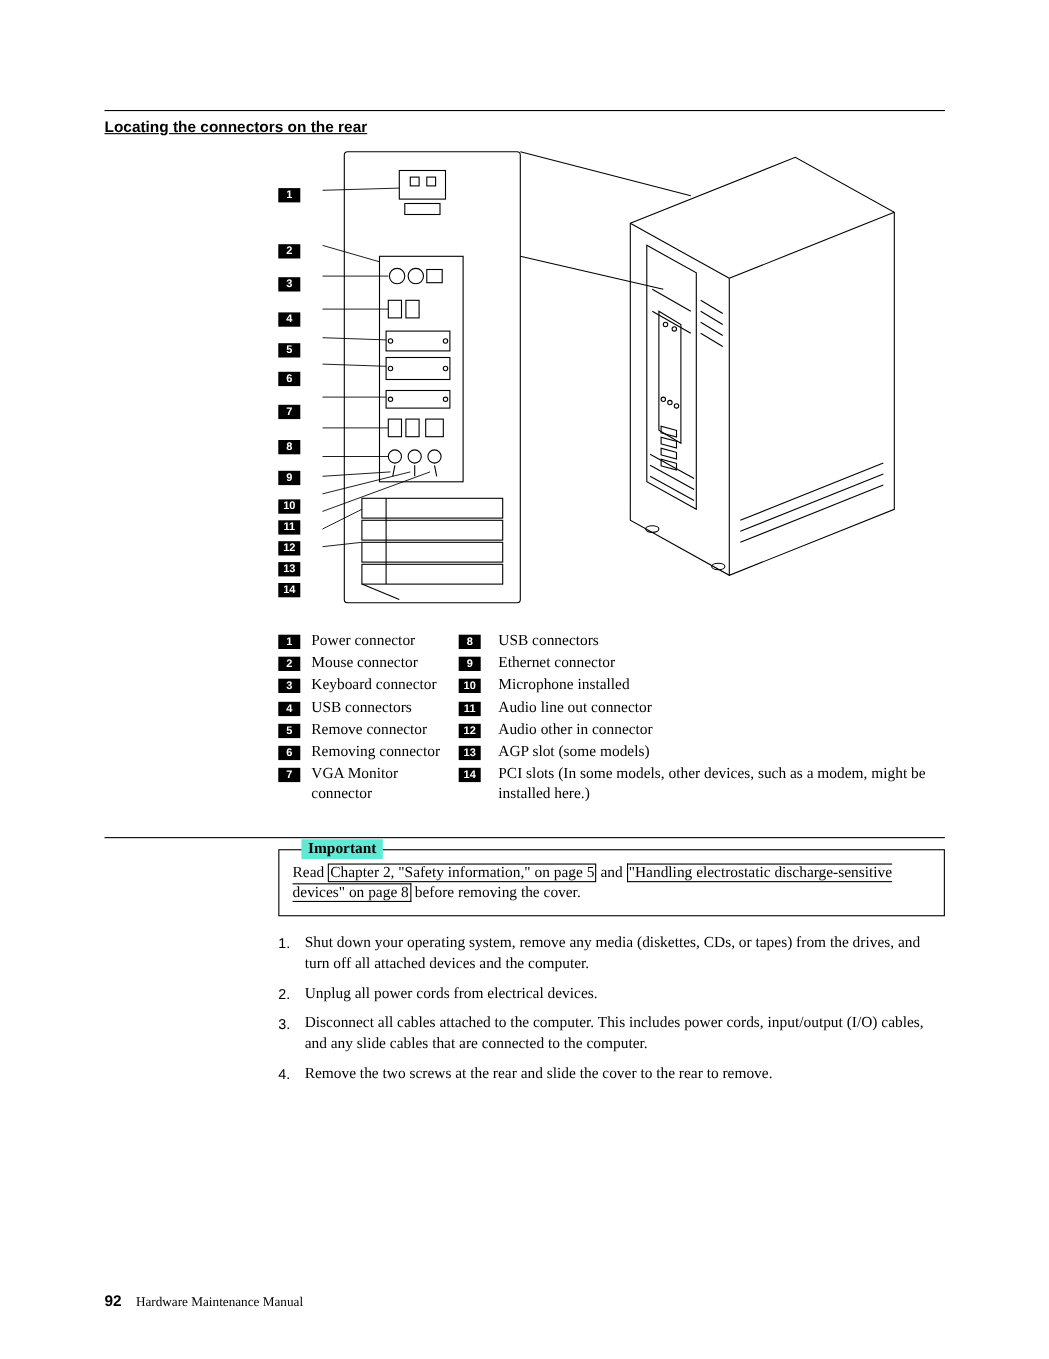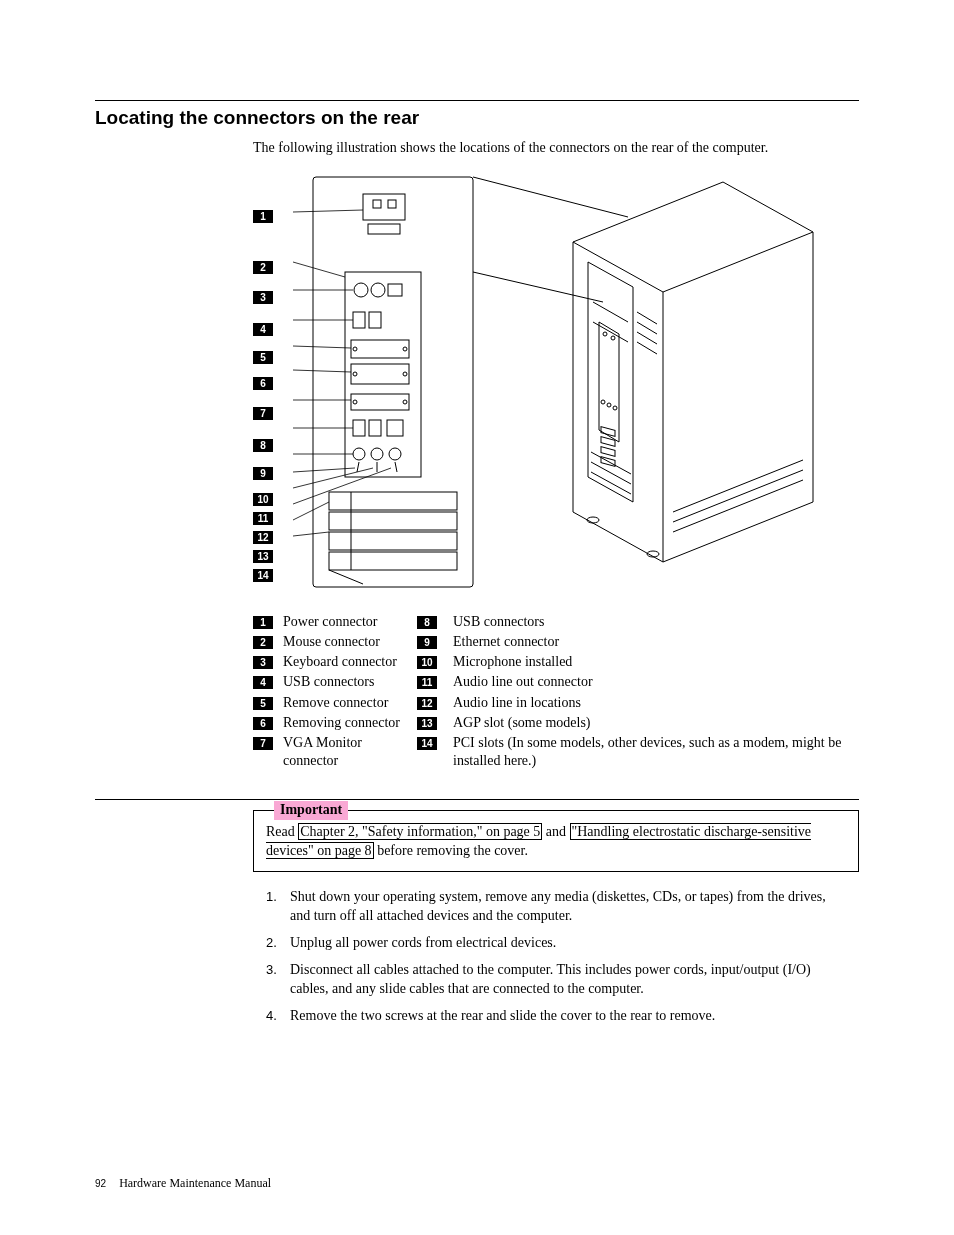--- a/index.html
+++ b/index.html
@@ -17,23 +17,24 @@
     padding: 100px 95px 40px 95px;
   }
   hr.section-rule {
     border: none;
     border-top: 1.5px solid #000;
     margin: 0 0 6px 0;
   }
   h2.section-heading {
     font-family: Arial, Helvetica, sans-serif;
     font-weight: bold;
-    font-size: 19px;
+    font-size: 14px;
     margin: 0 0 10px 0;
     color: #000;
+    text-decoration: underline;
   }
   .body-indent {
     margin-left: 158px;
   }
   .intro-text { margin-bottom: 14px; line-height: 1.35; }
   .diagram-area {
     height: 430px;
     position: relative;
     margin-bottom: 10px;
   }
@@ -80,32 +81,32 @@
     border: 1px solid #000;
     position: relative;
     padding: 12px 12px 10px 12px;
     margin: 10px 0 16px 0;
     line-height: 1.35;
   }
   .important-box .box-title {
     position: absolute;
     top: -10px;
     left: 20px;
-    background: #f9a8d4;
+    background: #5eead4;
     padding: 0 6px;
     font-weight: bold;
   }
   a.doclink {
     color: #000;
     text-decoration: none;
     border: 1px solid #000;
     padding: 0 1px;
   }
   ol.steps {
-    margin: 13px;
+    margin: 0;
     padding-left: 0;
     list-style: none;
     counter-reset: step;
   }
   ol.steps li {
     counter-increment: step;
     position: relative;
     padding-left: 24px;
     margin-bottom: 8px;
     line-height: 1.35;
@@ -118,35 +119,34 @@
     font-size: 13px;
   }
   .footer {
     position: absolute;
     left: 95px;
     bottom: 44px;
     font-size: 12px;
   }
   .footer .pageno {
     font-family: Arial, sans-serif;
-    font-weight: normal;
-    font-size: 10px;
+    font-weight: bold;
+    font-size: 14px;
     margin-right: 10px;
   }
 </style>
 </head>
 <body>
 
 <div class="page">
 
   <hr class="section-rule">
   <h2 class="section-heading">Locating the connectors on the rear</h2>
 
   <div class="body-indent">
-    <div class="intro-text">The following illustration shows the locations of the connectors on the rear of the computer.</div>
 
     <div class="diagram-area">
 
       <div class="callouts-left">
         <div style="margin-bottom:35px;"><span class="callout-badge">1</span></div>
         <div style="margin-bottom:14px;"><span class="callout-badge">2</span></div>
         <div style="margin-bottom:16px;"><span class="callout-badge">3</span></div>
         <div style="margin-bottom:12px;"><span class="callout-badge">4</span></div>
         <div style="margin-bottom:10px;"><span class="callout-badge">5</span></div>
         <div style="margin-bottom:14px;"><span class="callout-badge">6</span></div>
@@ -295,21 +295,21 @@
           <tr>
             <td class="badge-cell"><span class="callout-badge">4</span></td>
             <td class="label-cell-1">USB connectors</td>
             <td class="badge-cell-2"><span class="callout-badge">11</span></td>
             <td class="label-cell-2">Audio line out connector</td>
           </tr>
           <tr>
             <td class="badge-cell"><span class="callout-badge">5</span></td>
             <td class="label-cell-1">Remove connector</td>
             <td class="badge-cell-2"><span class="callout-badge">12</span></td>
-            <td class="label-cell-2">Audio line in locations</td>
+            <td class="label-cell-2">Audio other in connector</td>
           </tr>
           <tr>
             <td class="badge-cell"><span class="callout-badge">6</span></td>
             <td class="label-cell-1">Removing connector</td>
             <td class="badge-cell-2"><span class="callout-badge">13</span></td>
             <td class="label-cell-2">AGP slot (some models)</td>
           </tr>
           <tr>
             <td class="badge-cell"><span class="callout-badge">7</span></td>
             <td class="label-cell-1">VGA Monitor connector</td>

